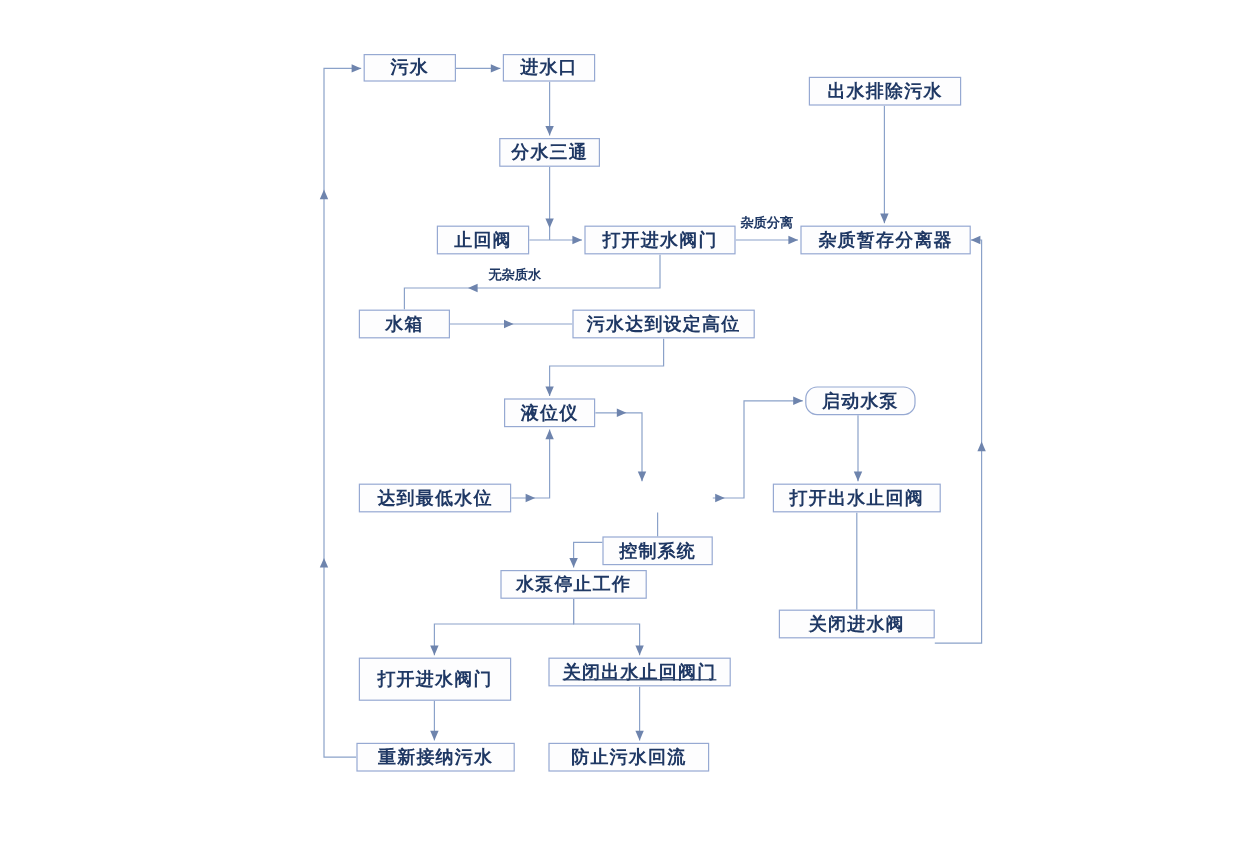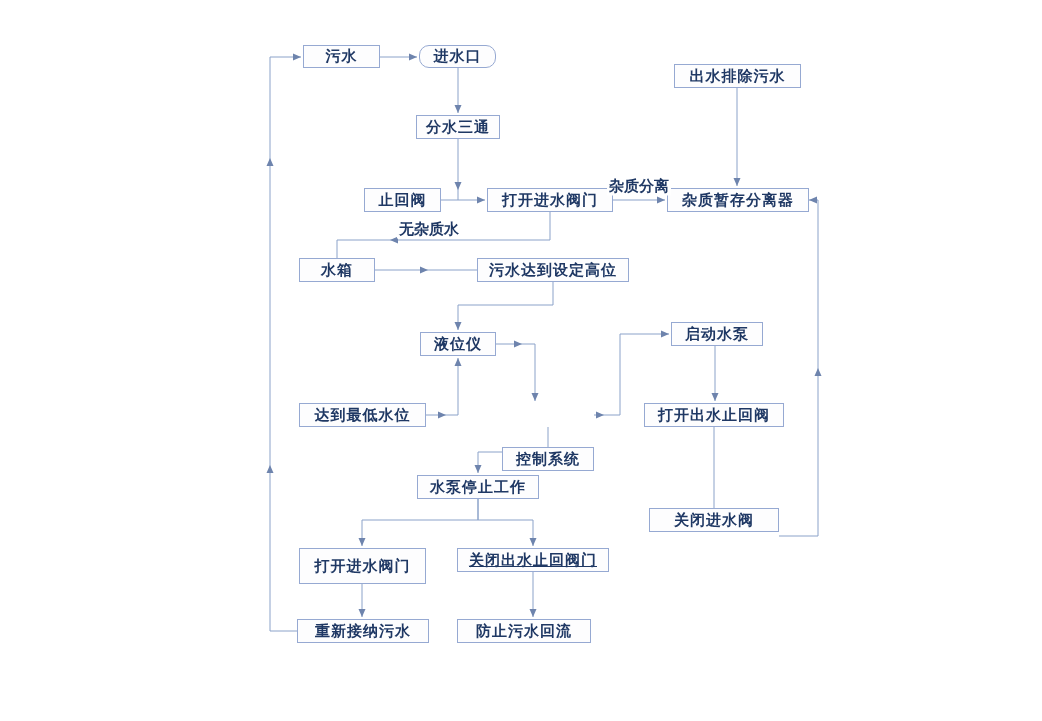--- a/index.html
+++ b/index.html
@@ -42,21 +42,21 @@
     color: var(--node-text, #1f3864);
     font-size: 15px;
     font-weight: 600;
     letter-spacing: 1px;
     white-space: nowrap;
   }
   .edge-label {
     position: absolute;
     transform: translate(-50%, -50%);
     color: var(--label-text, #1f3864);
-    font-size: 15px;
+    font-size: 11px;
     font-weight: 600;
     white-space: nowrap;
     background: var(--background, #ffffff);
     padding: 0 2px;
   }
 </style>
 </head>
 <body>
 
 <div class="canvas">
@@ -105,30 +105,30 @@
       <polyline points="297,631 270,631 270,57 301,57" class="edge"></polyline>
       <path d="M270,465 L266.5,473 L273.5,473 Z" class="arrowhead"></path>
       <path d="M270,158 L266.5,166 L273.5,166 Z" class="arrowhead"></path>
       <path d="M301,57 L293,53.5 L293,60.5 Z" class="arrowhead"></path>
       <polyline points="779,536 818,536 818,200 809,200" class="edge"></polyline>
       <path d="M818,368 L814.5,376 L821.5,376 Z" class="arrowhead"></path>
       <path d="M809,200 L817,196.5 L817,203.5 Z" class="arrowhead"></path>
     </svg>
   <div id="node-layer">
       <div class="node" style="left: 303px; top: 45px; width: 77px; height: 23px;">污水</div>
-      <div class="node" style="left: 419px; top: 45px; width: 77px; height: 23px; border-radius: 10px;">进水口</div>
+      <div class="node" style="left: 419px; top: 45px; width: 77px; height: 23px;">进水口</div>
       <div class="node" style="left: 674px; top: 64px; width: 127px; height: 24px;">出水排除污水</div>
       <div class="node" style="left: 416px; top: 115px; width: 84px; height: 24px;">分水三通</div>
       <div class="node" style="left: 364px; top: 188px; width: 77px; height: 24px;">止回阀</div>
       <div class="node" style="left: 487px; top: 188px; width: 126px; height: 24px;">打开进水阀门</div>
       <div class="node" style="left: 667px; top: 188px; width: 142px; height: 24px;">杂质暂存分离器</div>
       <div class="node" style="left: 299px; top: 258px; width: 76px; height: 24px;">水箱</div>
       <div class="node" style="left: 477px; top: 258px; width: 152px; height: 24px;">污水达到设定高位</div>
       <div class="node" style="left: 420px; top: 332px; width: 76px; height: 24px;">液位仪</div>
-      <div class="node" style="left: 671px; top: 322px; width: 92px; height: 24px;">启动水泵</div>
+      <div class="node" style="left: 671px; top: 322px; width: 92px; height: 24px; border-radius: 10px;">启动水泵</div>
       <div class="node" style="left: 299px; top: 403px; width: 127px; height: 24px;">达到最低水位</div>
       <div class="node" style="left: 502px; top: 403px; width: 92px; height: 24px; margin-top: 44px;">控制系统</div>
       <div class="node" style="left: 644px; top: 403px; width: 140px; height: 24px;">打开出水止回阀</div>
       <div class="node" style="left: 417px; top: 475px; width: 122px; height: 24px;">水泵停止工作</div>
       <div class="node" style="left: 299px; top: 548px; width: 127px; height: 36px;">打开进水阀门</div>
       <div class="node" style="left: 457px; top: 548px; width: 152px; height: 24px; text-decoration: underline;">关闭出水止回阀门</div>
       <div class="node" style="left: 649px; top: 508px; width: 130px; height: 24px;">关闭进水阀</div>
       <div class="node" style="left: 297px; top: 619px; width: 132px; height: 24px;">重新接纳污水</div>
       <div class="node" style="left: 457px; top: 619px; width: 134px; height: 24px;">防止污水回流</div>
     </div>

